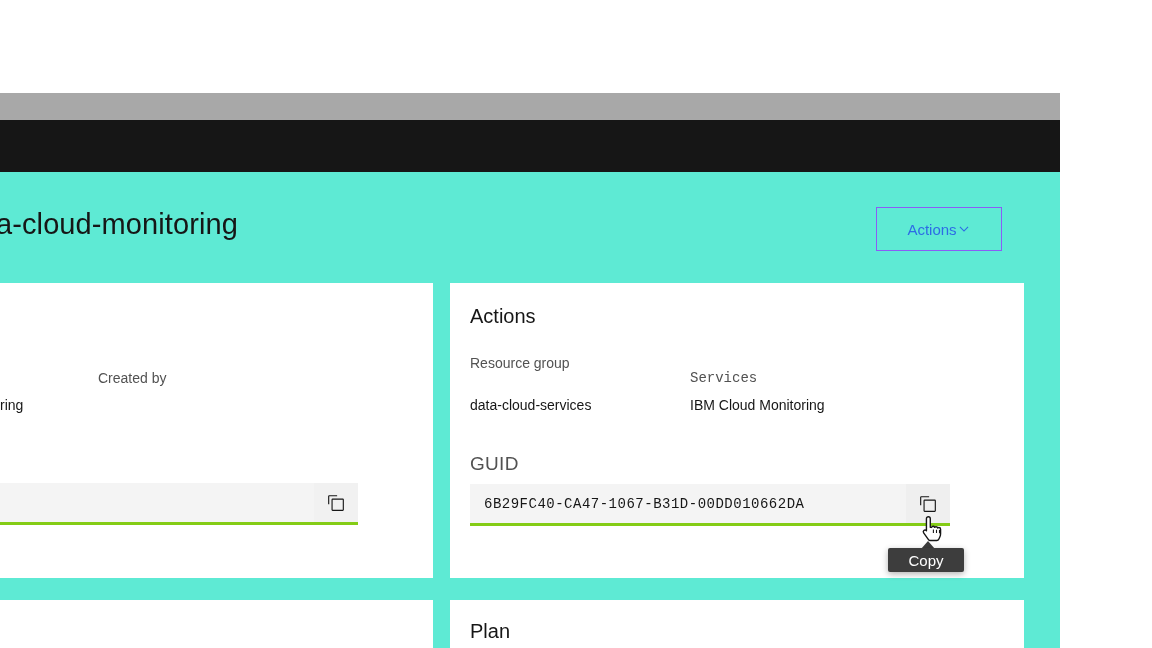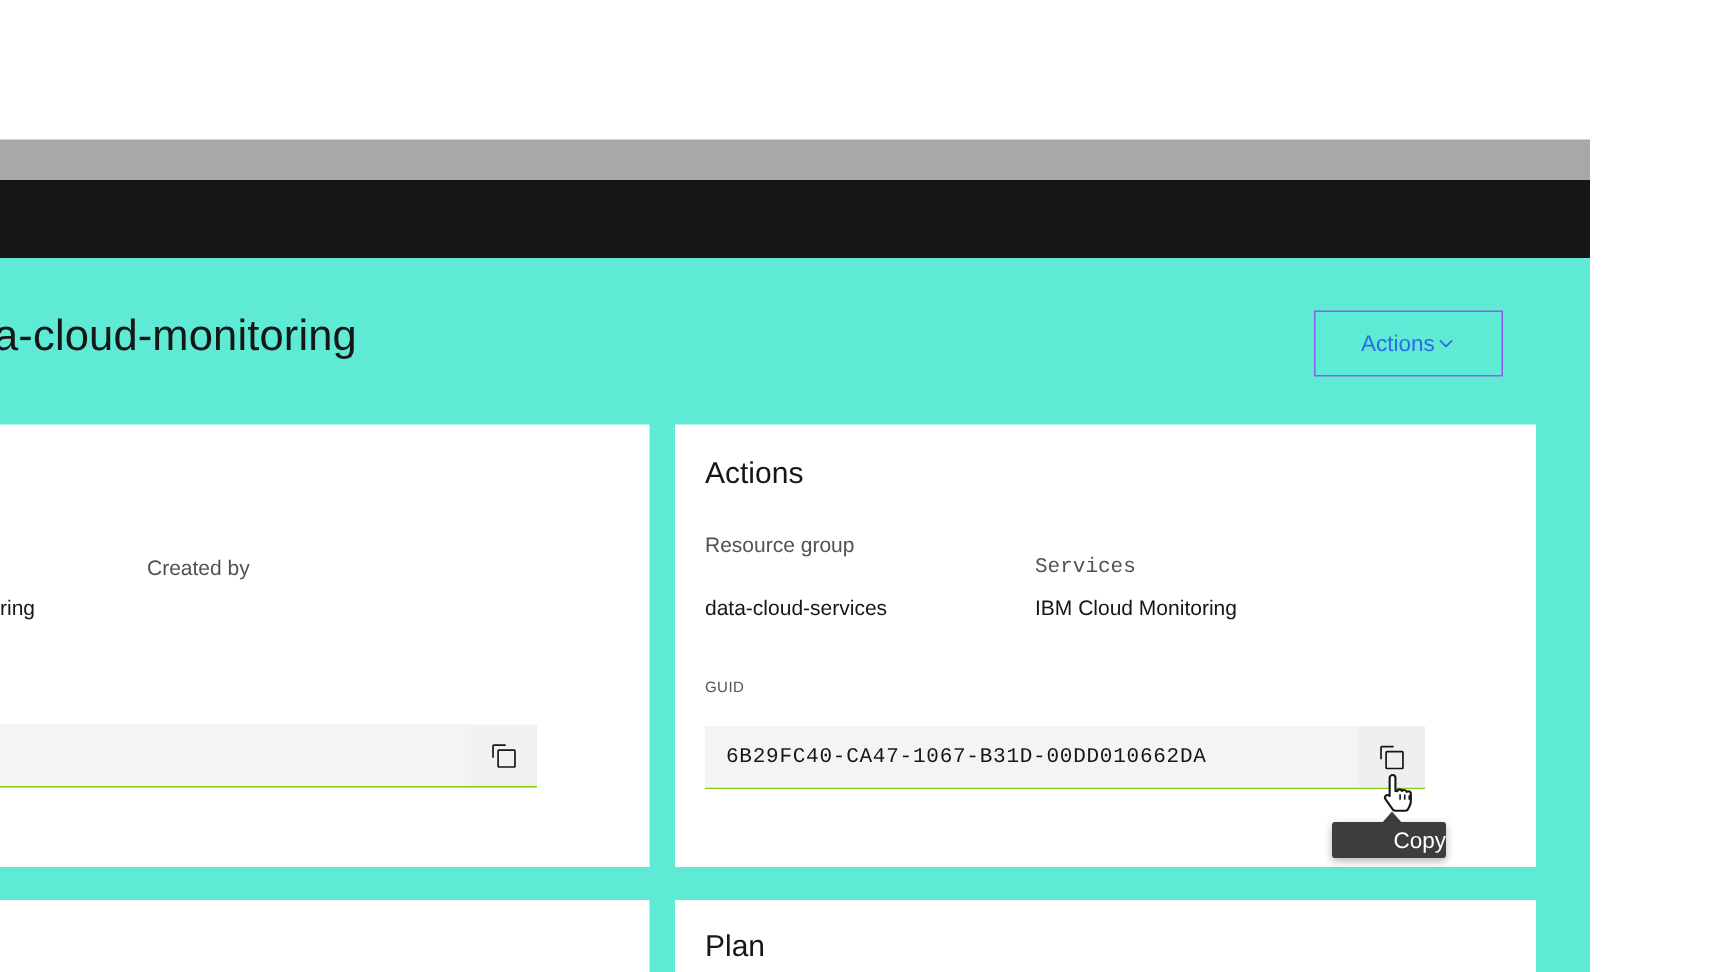--- a/index.html
+++ b/index.html
@@ -51,25 +51,25 @@
 
   .card-heading {
     position: absolute; font-size: 20px; font-weight: 400; color: #161616;
   }
   .field-label {
     position: absolute; font-size: 14px; color: #525252; white-space: nowrap; text-align: center;
   }
   .field-value {
     position: absolute; font-size: 14px; color: #161616; white-space: nowrap;
   }
-  .guid-label { letter-spacing: 0.3px; font-size: 10px; }
+  .guid-label { letter-spacing: 0.3px; font-size: 19px; }
 
   .field-row {
     position: absolute; display: flex;
-    border-bottom: 1px solid #84cc16;
+    border-bottom: 3px solid #84cc16;
     height: 42px;
   }
   .field-box {
     background: #f4f4f4; height: 100%; flex: 1;
     display: flex; align-items: center;
     overflow: hidden;
   }
   .field-box .mono {
     font-family: "Liberation Mono", "DejaVu Sans Mono", monospace;
     font-size: 14px; color: #161616; padding-left: 14px; letter-spacing: 0.5px;
@@ -79,21 +79,21 @@
     width: 44px; height: 100%; border: none; background: #efefef;
     display: flex; align-items: center; justify-content: center;
     cursor: pointer; flex: none;
   }
   .copy-btn.in-field { background: #f1f1f1; }
   .copy-btn svg { display: block; }
 
   .tooltip {
     position: absolute; left: 438px; top: 265px; width: 76px; height: 24px;
     background: #3d3d3d; border-radius: 2px;
-    display: flex; align-items: center; justify-content: flex-end;
+    display: flex; align-items: center; justify-content: center;
     box-shadow: 0 2px 6px rgba(0,0,0,0.3);
   }
   .tooltip .tip-text { color: #ffffff; font-size: 15px; }
   .tooltip-caret {
     position: absolute; left: 471px; top: 258px;
     width: 0; height: 0;
     border-left: 7px solid transparent;
     border-right: 7px solid transparent;
     border-bottom: 8px solid #3d3d3d;
   }

